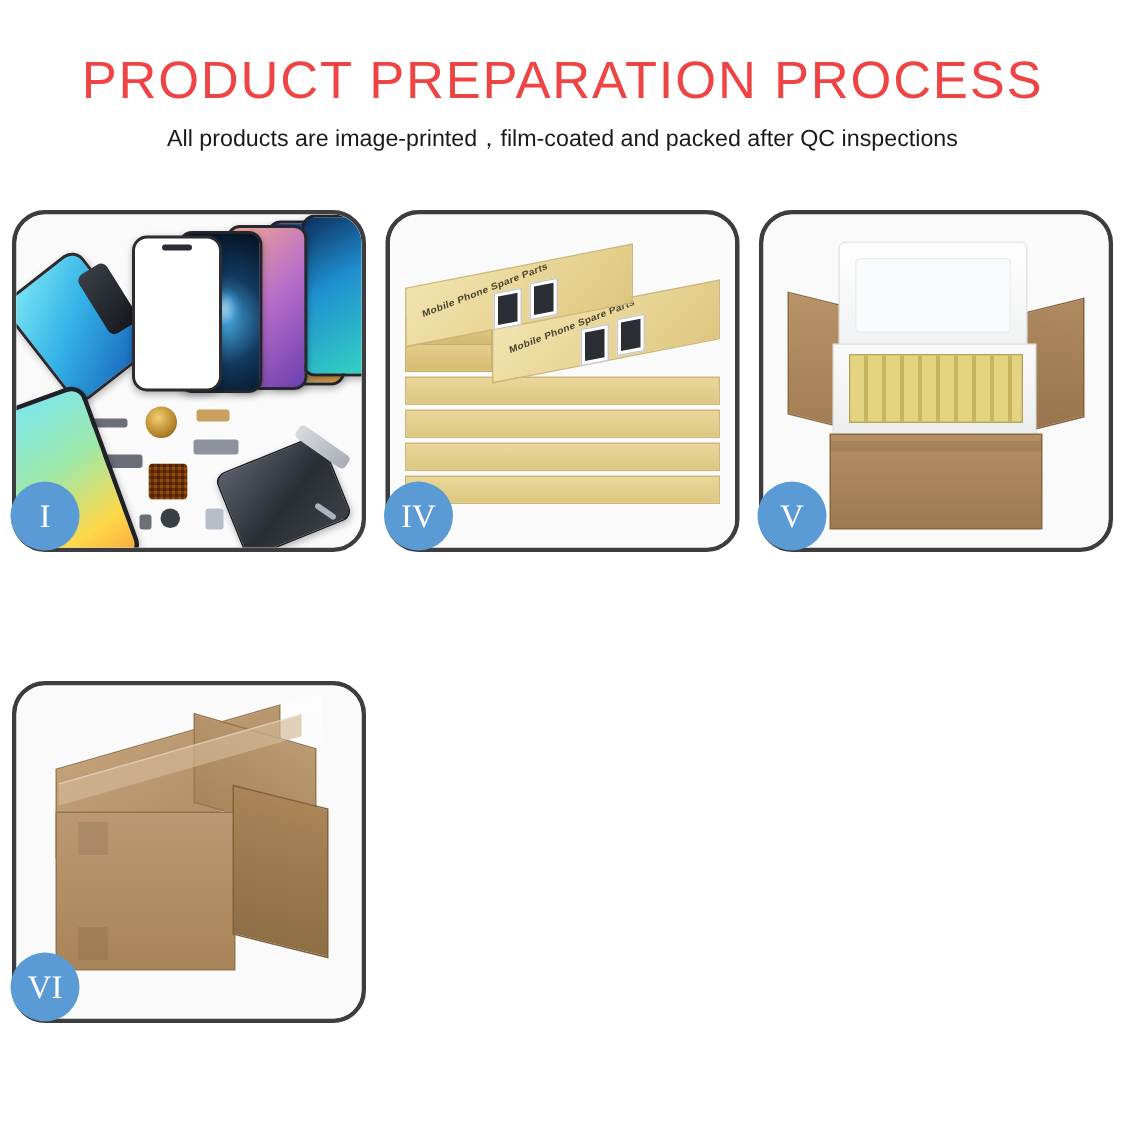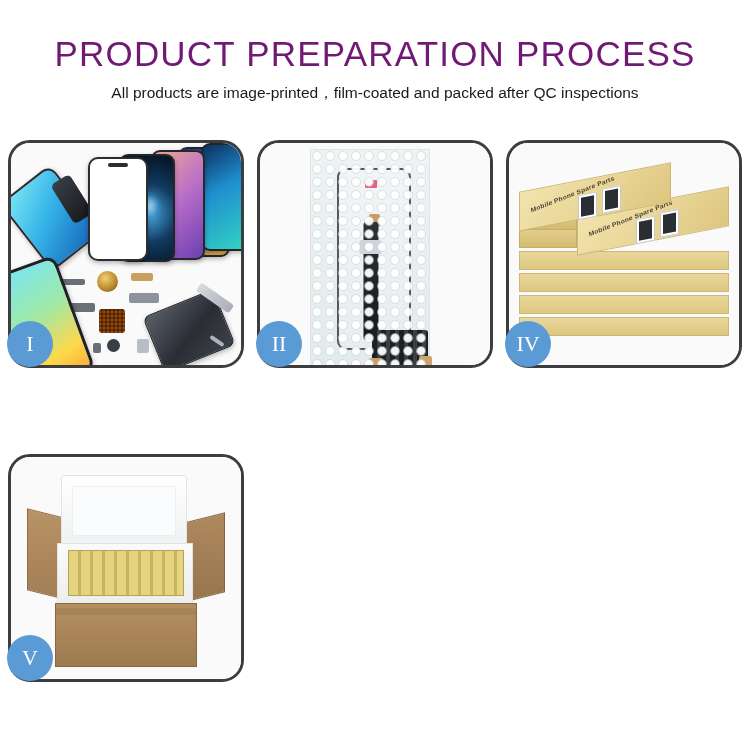--- a/index.html
+++ b/index.html
@@ -5,21 +5,21 @@
   html,body{margin:0;padding:0;}
   body{
     width:750px;height:750px;background:#ffffff;
     font-family:"Liberation Sans", sans-serif;
     overflow:hidden;
   }
   .page{position:relative;width:750px;height:750px;}
 
   .header{text-align:center;padding-top:34px;}
   .title{
-    font-size:35px;line-height:40px;font-weight:400;color:#701a75;
+    font-size:35px;line-height:40px;font-weight:400;color:#ef4444;
     letter-spacing:1.2px;white-space:nowrap;
   }
   .subtitle{
     font-size:15.5px;line-height:20px;color:#1a1a1a;margin-top:9px;
     white-space:nowrap;
   }
 
   .grid{
     position:absolute;left:8px;top:140px;width:734px;
     display:grid;grid-template-columns:repeat(3,236px);
@@ -220,36 +220,20 @@
         <div class="prt" style="left:96px;top:196px;width:13px;height:13px;background:#3a3e45;border-radius:50%;"></div>
         <div class="prt" style="left:62px;top:198px;width:10px;height:18px;background:#9aa0aa;"></div>
         <div class="prt" style="left:82px;top:200px;width:8px;height:10px;"></div>
         <div class="prt" style="left:126px;top:196px;width:12px;height:14px;background:#b8bec7;"></div>
         <div class="tweez"></div>
         <div class="prt" style="right:16px;top:196px;width:16px;height:4px;background:#aeb4bd;transform:rotate(35deg);"></div>
       </div>
       <div class="badge">I</div>
     </div>
 
-    <div class="panel">
-      <div class="inner p2">
-        <div class="bag">
-          <div class="lcd">
-            <div class="pinkTag"></div>
-            <div class="tan1"></div>
-            <div class="flex"></div>
-            <div class="conn"></div>
-            <div class="tan2"></div>
-            <div class="tan3"></div>
-          </div>
-          <div class="bubbles"></div>
-        </div>
-      </div>
-      <div class="badge">II</div>
-    </div>
 
 
     <div class="panel">
       <div class="inner p4">
         <div class="stack">
           <div class="bx layer" style="top:150px;"></div>
           <div class="bx layer" style="top:128px;"></div>
           <div class="bx layer" style="top:106px;"></div>
           <div class="bx layer" style="top:84px;"></div>
           <div class="bx bxside" style="top:62px;"></div>
@@ -285,15 +269,29 @@
         <div class="c5-foam">
           <div class="c5-inner"></div>
         </div>
         <div class="c5-body">
           <div class="c5-band"></div>
         </div>
       </div>
       <div class="badge">V</div>
     </div>
 
+    <div class="panel">
+      <div class="inner p6">
+        <div class="c6-shine"></div>
+        <div class="c6-top"></div>
+        <div class="c6-topR"></div>
+        <div class="c6-tape"></div>
+        <div class="c6-front">
+          <div class="c6-tab" style="left:14px;top:6px;"></div>
+          <div class="c6-tab" style="left:14px;top:76px;"></div>
+        </div>
+        <div class="c6-side"></div>
+      </div>
+      <div class="badge">VI</div>
+    </div>
 
   </div>
 </div>
 
 </body></html>

